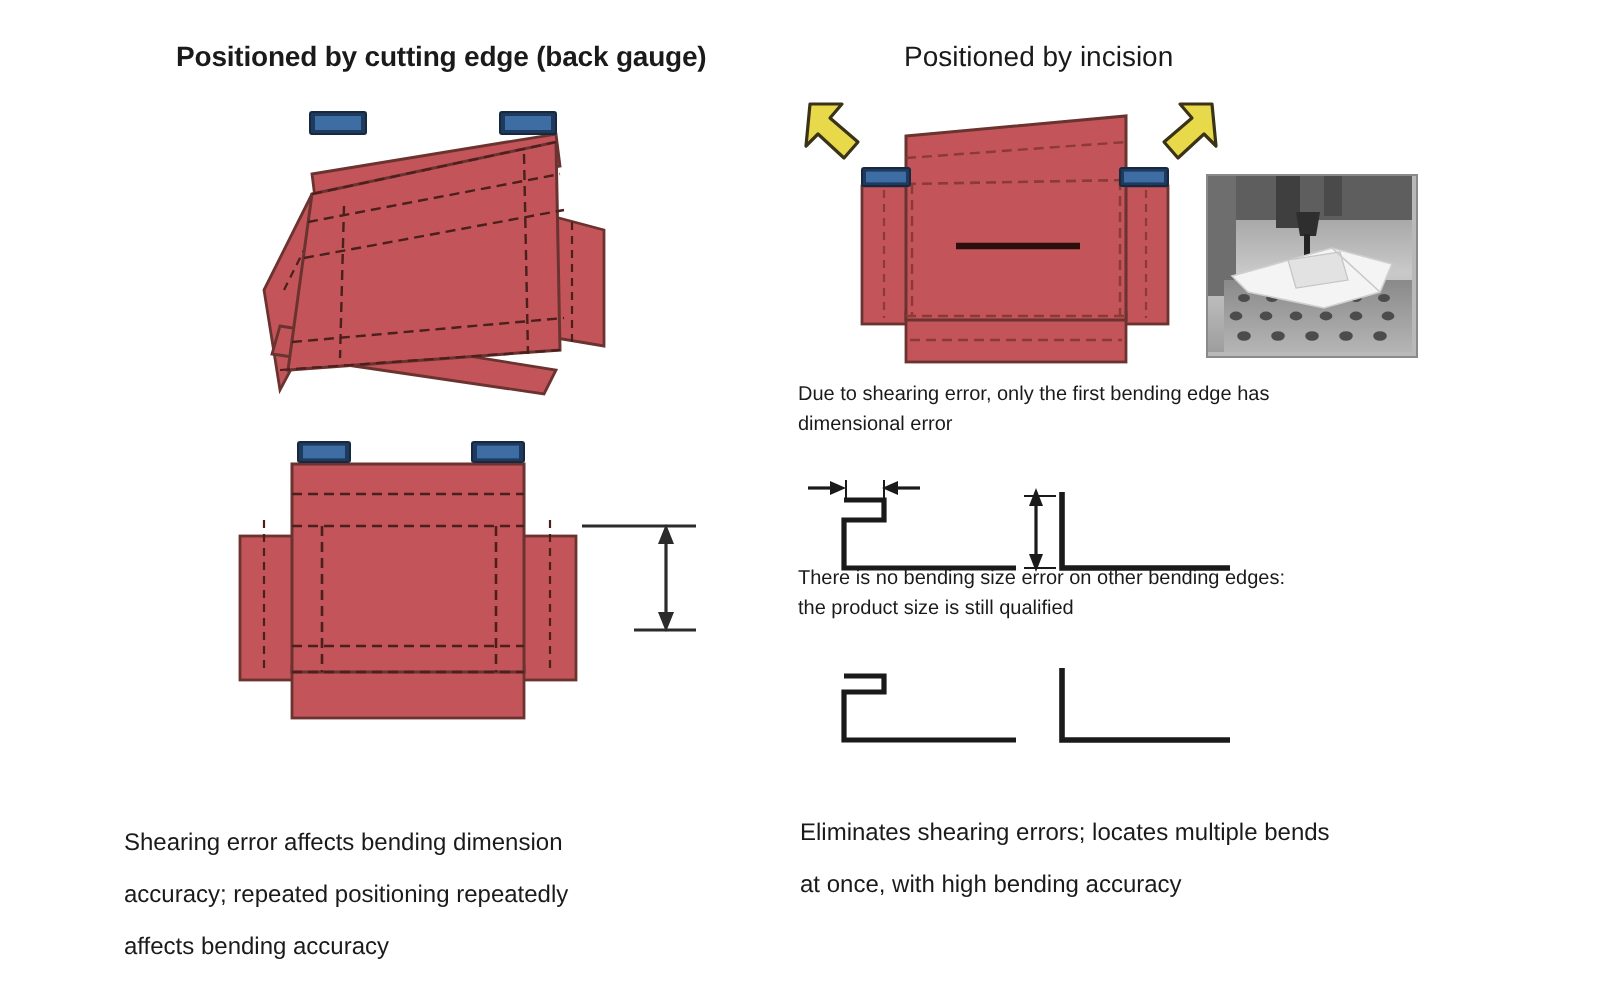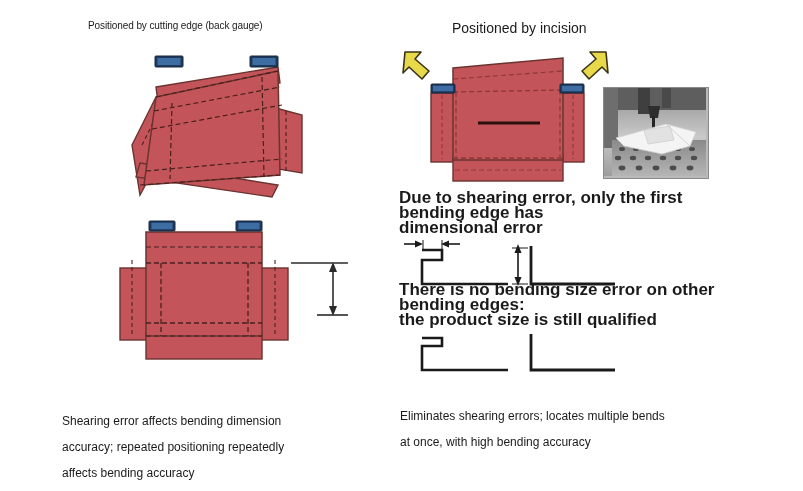--- a/index.html
+++ b/index.html
@@ -13,46 +13,45 @@
     position: relative;
     font-family: "Liberation Sans", sans-serif;
     color: #1a1a1a;
     overflow: hidden;
   }
   .abs { position: absolute; }
 
   
   .panel-title-left {
     left: 88px; top: 20px;
-    font-size: 10px;
-    font-weight: normal;
+    font-size: 14px;
+    font-weight: bold;
     letter-spacing: -0.1px;
     white-space: nowrap;
   }
   .panel-title-right {
     left: 452px; top: 20px;
     font-size: 14px;
     font-weight: normal;
     white-space: nowrap;
   }
 
   
   .caption {
     font-size: 12px;
     line-height: 26px;
     white-space: pre-line;
   }
   .caption-left  { left: 62px;  top: 408px; width: 300px; }
   .caption-right { left: 400px; top: 403px; width: 300px; }
 
   .note {
-    font-size: 17px;
+    font-size: 10px;
     line-height: 15px;
     white-space: pre-line;
-    font-weight: bold;
   }
   .note-1 { left: 399px; top: 190px; width: 330px; }
   .note-2 { left: 399px; top: 282px; width: 330px; }
 
   
   svg { display: block; overflow: visible; }
 
   
   .photo-inset {
     left: 603px; top: 87px;

